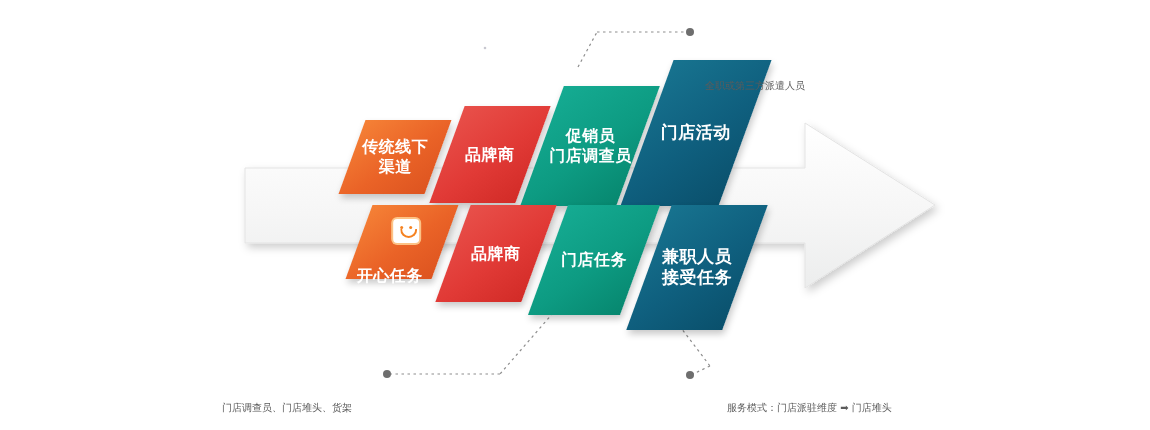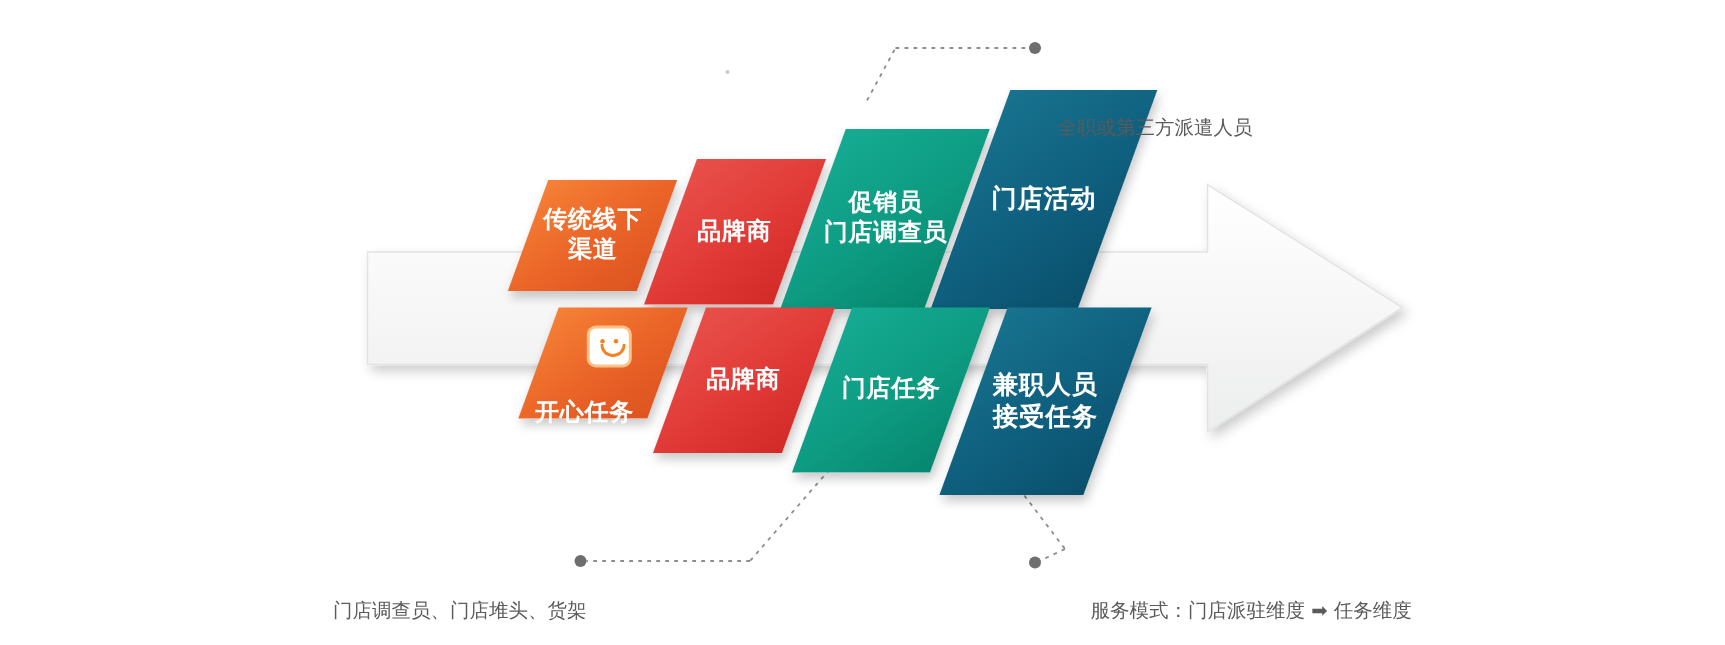--- a/index.html
+++ b/index.html
@@ -77,21 +77,21 @@
     border-left: 2px solid #f58220;
     border-right: 2px solid #f58220;
     border-radius: 0 0 10px 10px;
   }
 
   
   .anno {
     position: absolute;
     color: #5b5b5b;
     font-family: "DejaVu Sans", "Liberation Sans", sans-serif;
-    font-size: 13px;
+    font-size: 10px;
     line-height: 25px;
     white-space: pre;
   }
   .anno-2line { line-height: 27px; }
 </style>
 </head>
 <body>
 
 <div id="stage">
 
@@ -196,18 +196,18 @@
     <div class="anno" style="left:705px; top:23px;">
       <div>全职或第三方派遣人员</div>
     </div>
 
     <div class="anno anno-2line" style="left:222px; top:340px;">
       <div>门店调查员、门店堆头、货架</div>
       
     </div>
 
     <div class="anno anno-2line" style="left:727px; top:340px;">
-      <div>服务模式：门店派驻维度 ➡ 任务维度</div>
+      <div>服务模式：门店派驻维度 ➡ 门店堆头</div>
       
     </div>
   </div>
 
 </div>
 
 </body></html>

